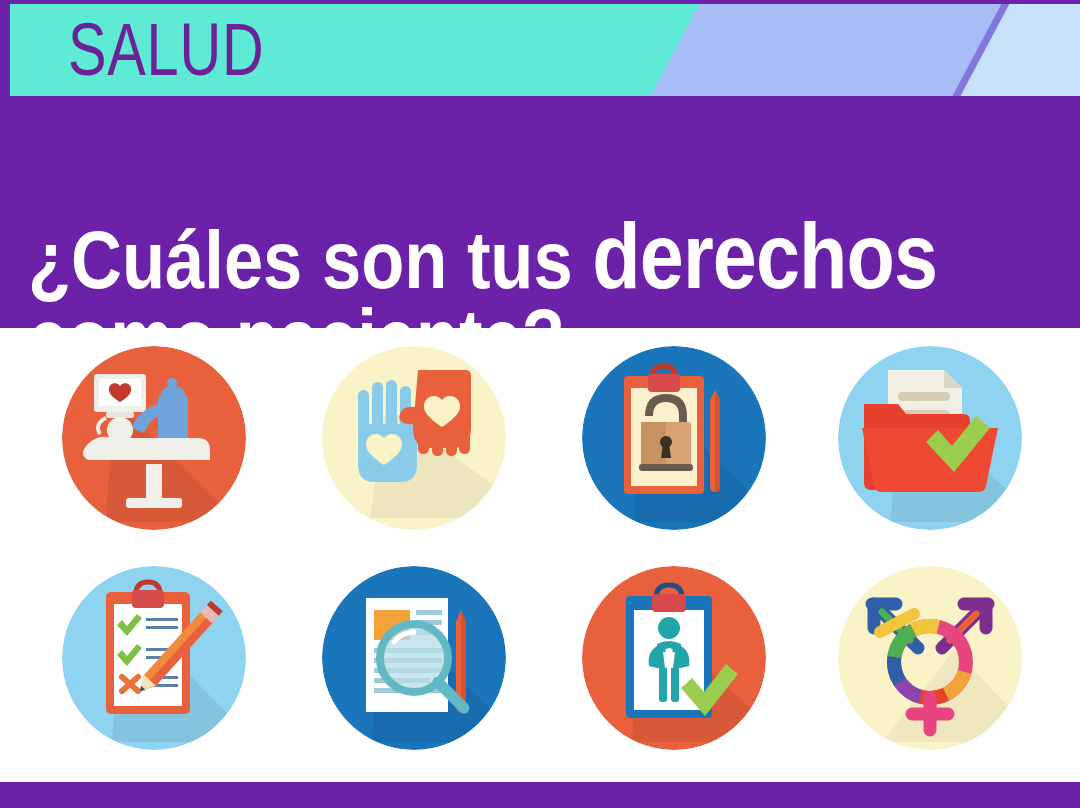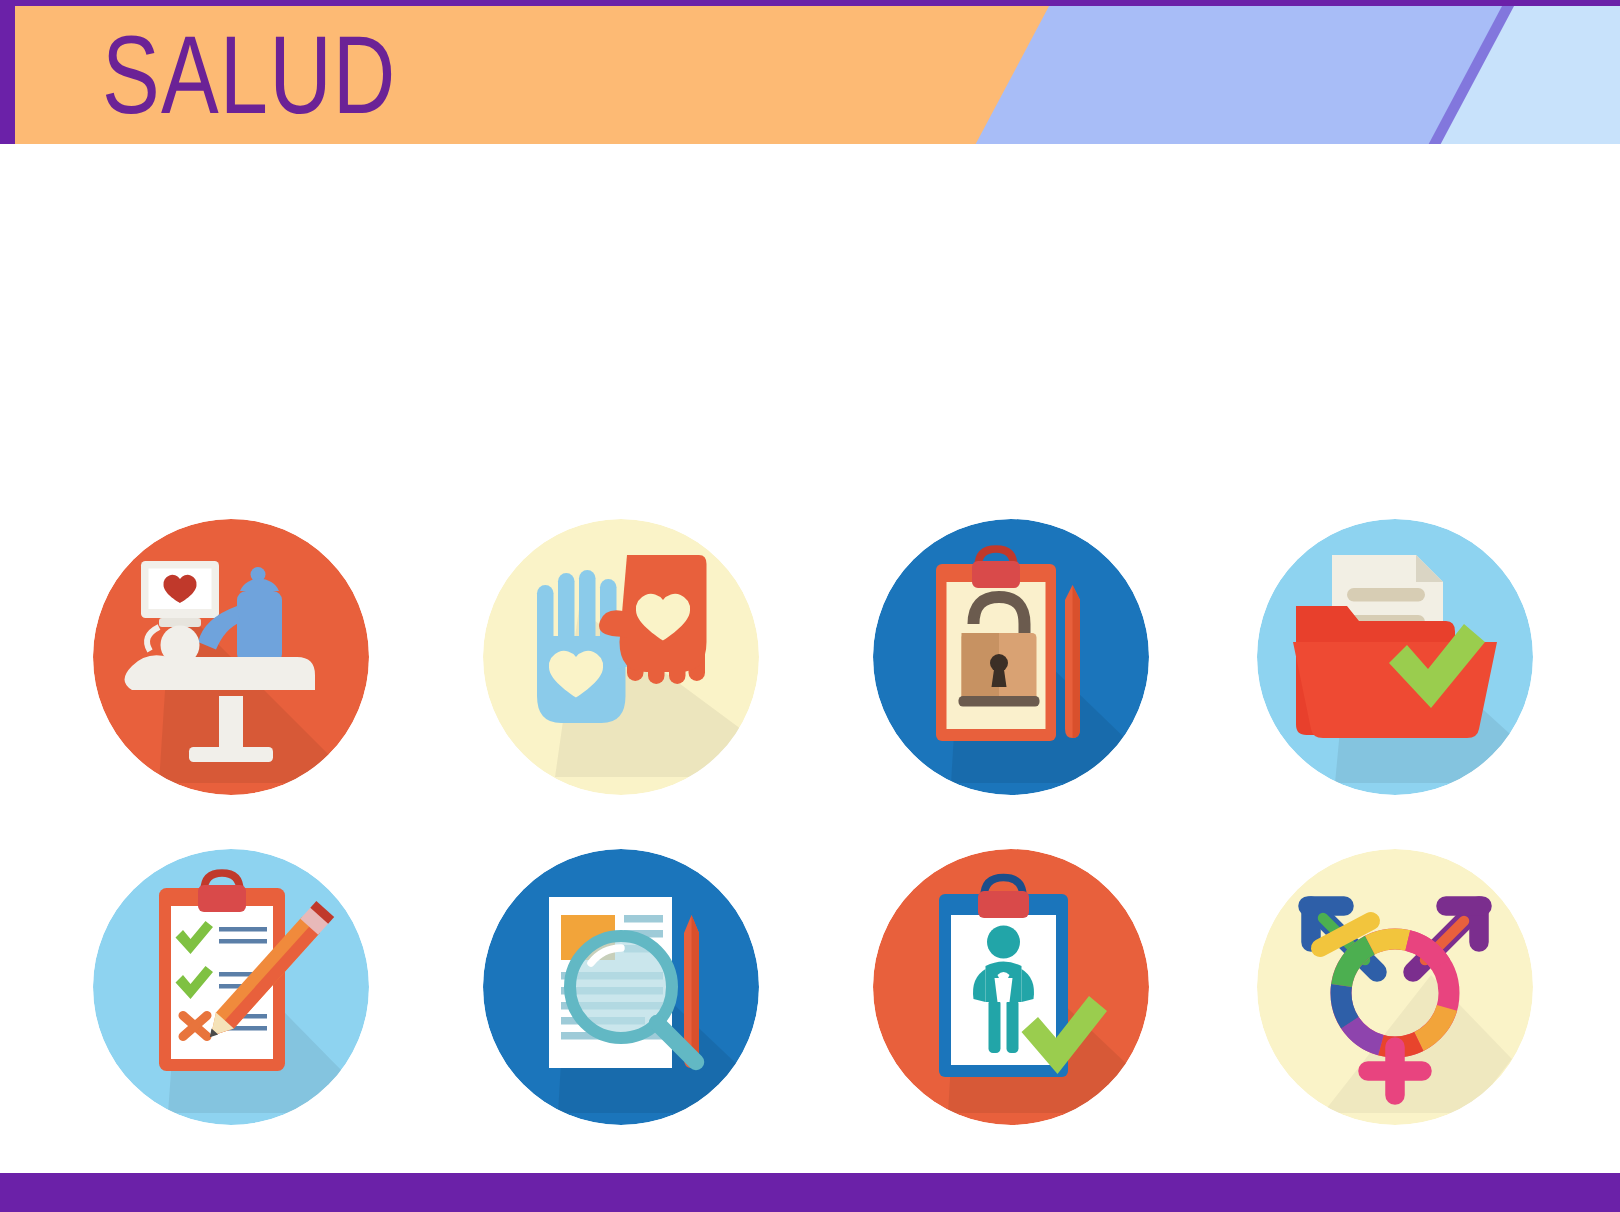--- a/index.html
+++ b/index.html
@@ -11,21 +11,21 @@
   }
   .page{position:relative;width:1080px;height:808px;background:#ffffff;overflow:hidden;}
 
   
   .salud-band{
     position:absolute;left:0;top:0;width:1080px;height:96px;
     background:#6B21A8;overflow:hidden;
   }
   .salud-inner{
     position:absolute;left:10px;top:4px;width:1070px;height:112px;
-    background:#fdba74;overflow:hidden;
+    background:#5eead4;overflow:hidden;
   }
   .diag-mid{
     position:absolute;top:-20px;left:700px;width:420px;height:150px;
     background:#A8BDF7;
     transform:skewX(-28deg);
     transform-origin:top left;
   }
   .diag-light{
     position:absolute;top:-20px;left:1010px;width:260px;height:150px;
     background:#C8E2FB;
@@ -95,20 +95,28 @@
 
   <div class="salud-band">
     <div class="salud-inner">
       <div class="diag-mid"></div>
       <div class="diag-edge"></div>
       <div class="diag-light"></div>
       <div class="salud-text">SALUD</div>
     </div>
   </div>
 
+  <div class="title-band">
+    <div class="title-line title-line1">
+      <span class="t-light">¿Cuáles son tus </span><span class="t-heavy">derechos</span>
+    </div>
+    <div class="title-line title-line2">
+      <span class="t-light">como paciente?</span>
+    </div>
+  </div>
 
   <div class="icon-grid">
 
     <div class="circle r1 c1">
       <svg viewBox="0 0 184 184" width="184" height="184">
         <circle cx="92" cy="92" r="92" fill="#E8603C"></circle>
         <path d="M52 52 L160 160 L140 176 L44 176 Z" fill="#000" opacity=".07"></path>
 
         <rect x="32" y="28" width="52" height="38" rx="3" fill="#F1EFEA"></rect>
         <rect x="37" y="33" width="42" height="27" fill="#FFFFFF"></rect>

